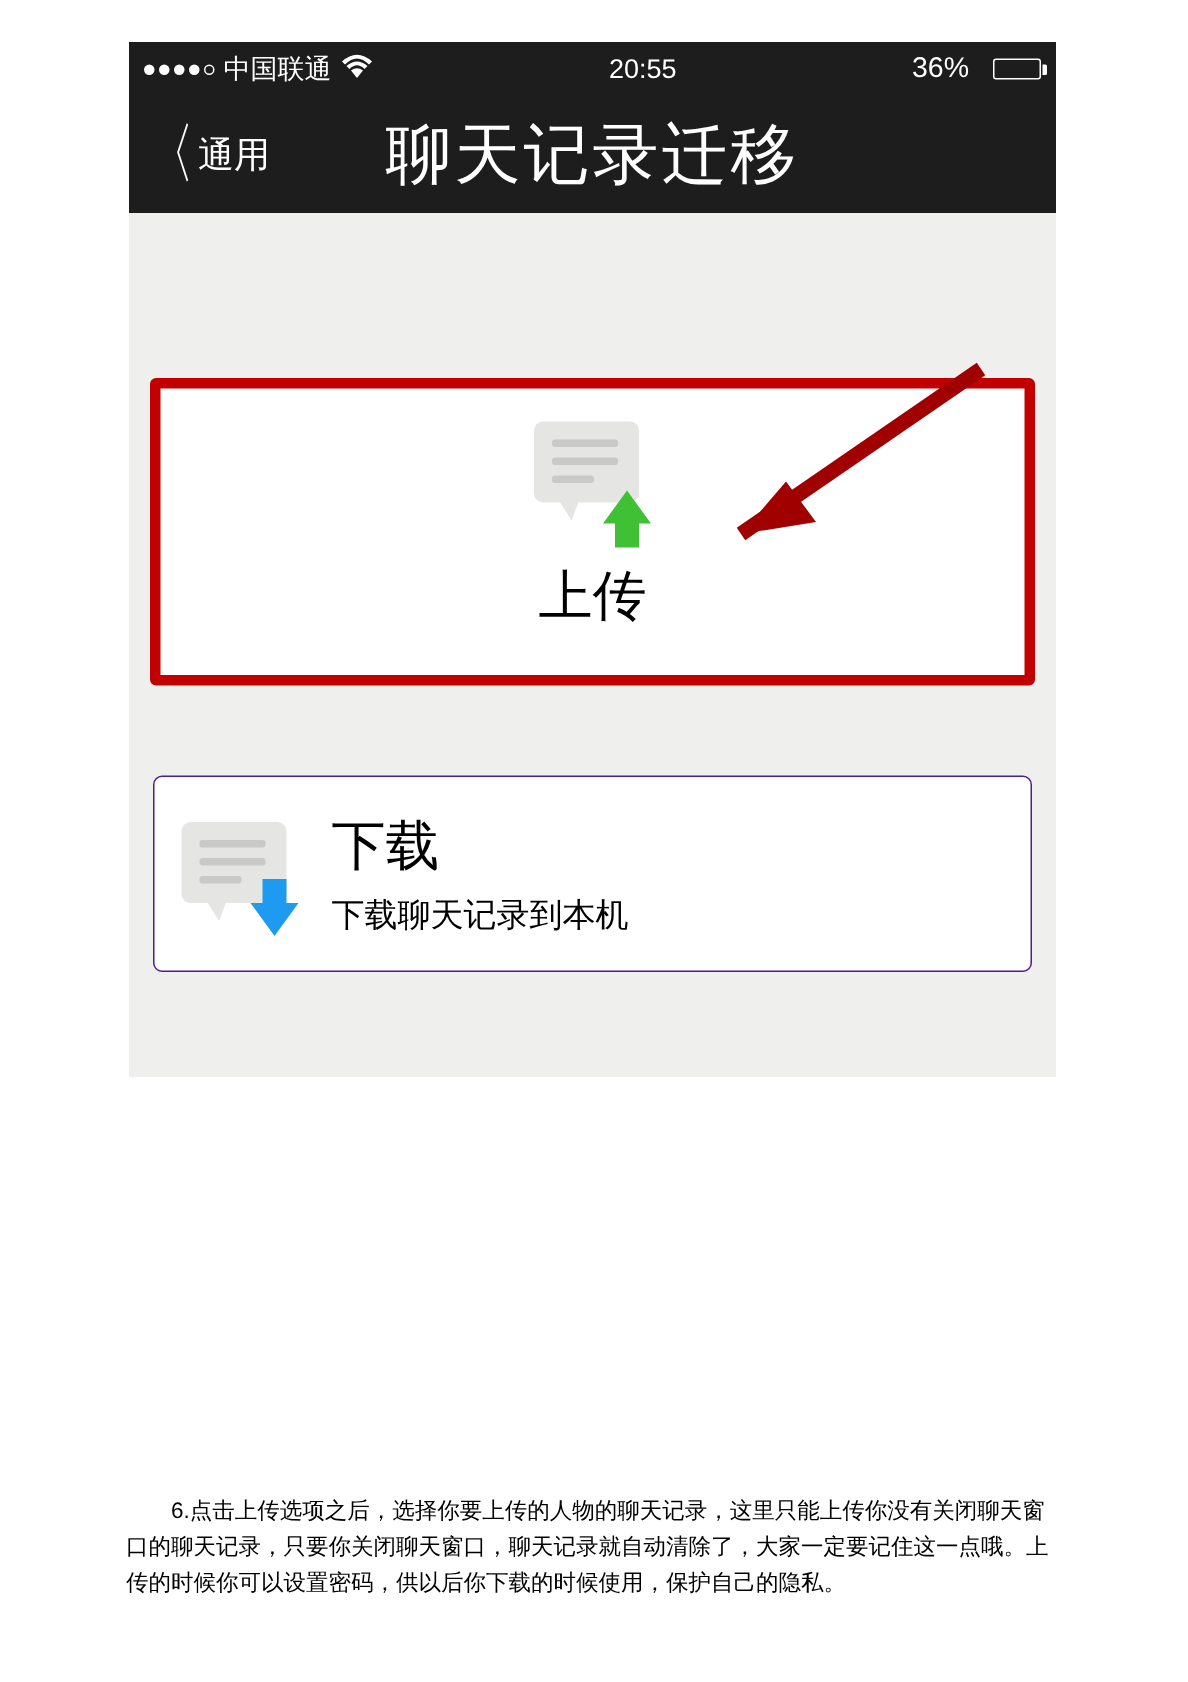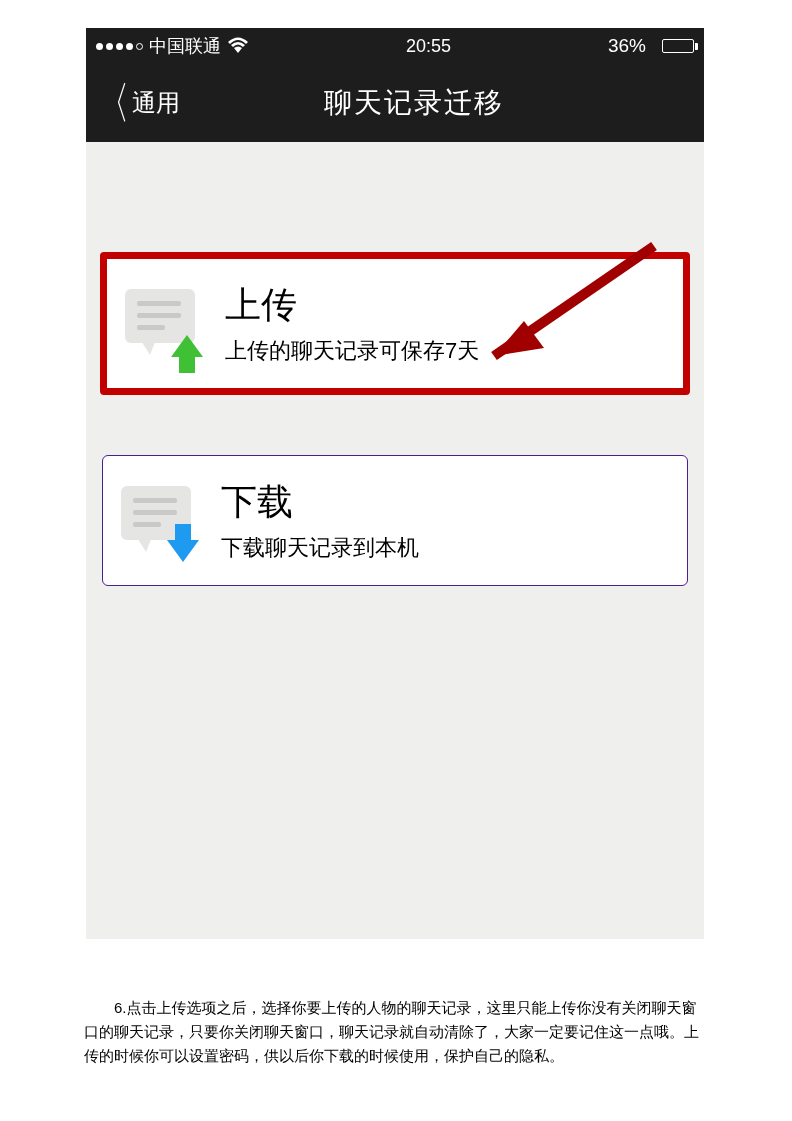--- a/index.html
+++ b/index.html
@@ -8,21 +8,21 @@
       height: 1121px;
       background: #fff;
       font-family: -apple-system, "PingFang SC", "Microsoft YaHei", sans-serif;
       position: relative;
     }
     .phone-container {
       position: absolute;
       left: 86px;
       top: 28px;
       width: 618px;
-      height: 911px;
+      height: 690px;
       background: #efefed;
       overflow: hidden;
     }
     .status-bar {
       height: 36px;
       background: #1d1d1d;
       color: #fff;
       display: flex;
       align-items: center;
       padding: 0 10px;
@@ -59,39 +59,40 @@
     }
     .back-area { display: flex; align-items: center; padding-left: 6px; }
     .chevron-left {
       font-size: 44px; line-height: 1; color: #fff;
       transform: scaleX(0.7);
       margin-right: -4px;
     }
     .back-label { font-size: 24px; }
     .nav-title {
       position: absolute; left: 50%; transform: translateX(-50%);
-      font-size: 28px; font-weight: 400; letter-spacing: 2px; margin-left: 19px;
+      font-size: 44px; font-weight: 400; letter-spacing: 2px;
     }
 
     .content { padding: 0; position: relative; }
 
     .card {
       background: #fff;
       margin: 0 16px;
       border: 1px solid #4c1d95;
       border-radius: 6px;
       display: flex;
       align-items: center;
       padding: 22px 18px;
       gap: 22px;
     }
     .card.upload-card {
       border: 7px solid #c20000;
       margin: 110px 14px 0 14px;
       border-radius: 4px;
+      flex-direction: column;
     }
     .card.download-card {
       margin-top: 60px;
     }
 
     .card-icon { position: relative; width: 78px; height: 70px; flex-shrink: 0; }
     .bubble {
       width: 70px; height: 54px; background: #e5e5e3;
       border-radius: 6px; position: absolute; top: 0; left: 0;
     }
@@ -197,21 +198,20 @@
       <div class="card-icon">
         <div class="bubble">
             <div class="line l1"></div>
             <div class="line l2"></div>
             <div class="line l3"></div>
           </div>
         <div class="arrow-up"></div>
       </div>
       <div class="card-text">
         <div class="title">上传</div>
-        <div class="subtitle">上传的聊天记录可保存7天</div>
       </div>
     </div>
 
     <div class="card download-card">
       <div class="card-icon">
         <div class="bubble">
             <div class="line l1"></div>
             <div class="line l2"></div>
             <div class="line l3"></div>
           </div>

